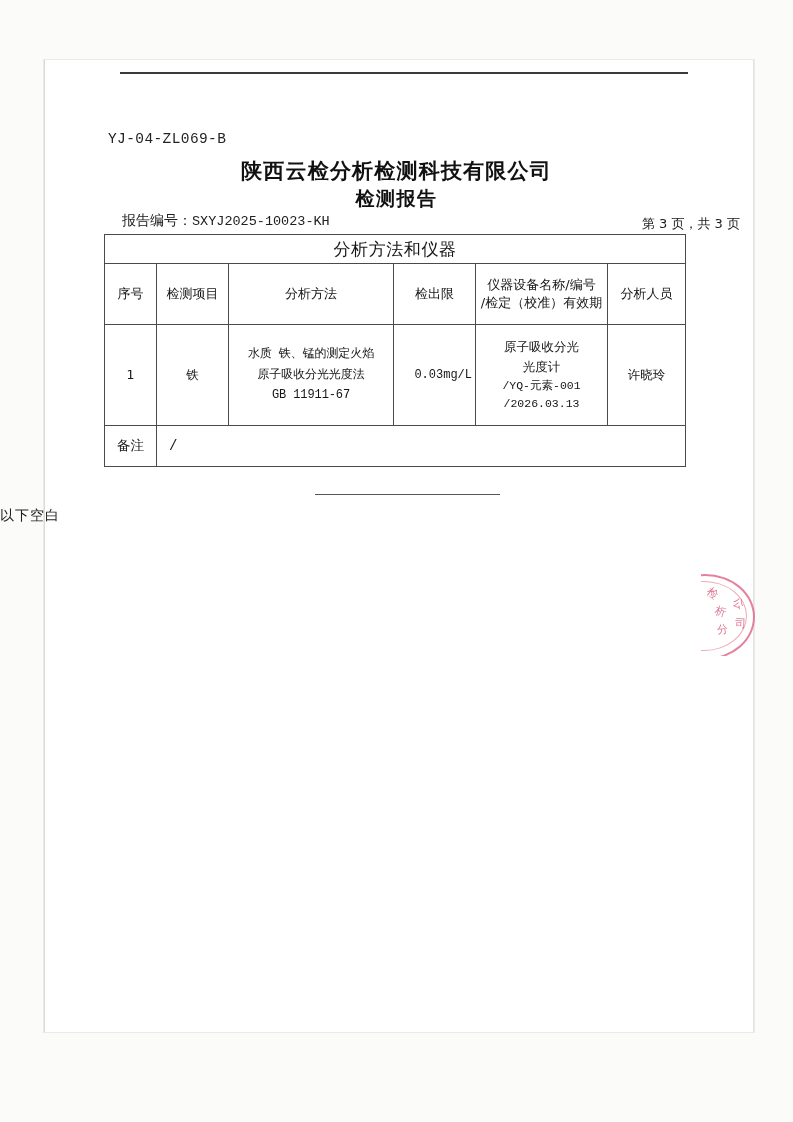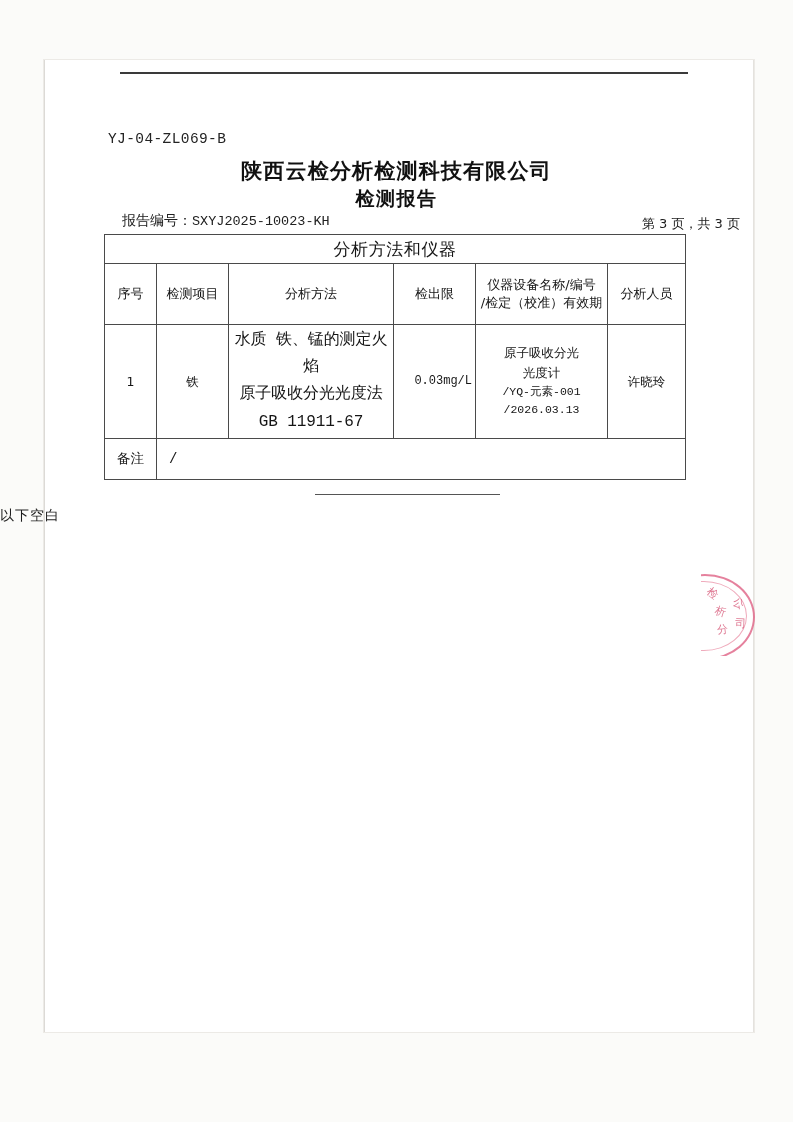--- a/index.html
+++ b/index.html
@@ -127,21 +127,21 @@
     font-size: 13px;
     line-height: 1.35;
   }
   .tbl .body td {
     height: 96px;
     font-size: 12.5px;
     line-height: 1.55;
   }
   .tbl .body .method {
     font-family: "Liberation Mono", monospace;
-    font-size: 16px;
+    font-size: 12px;
     line-height: 1.7;
     letter-spacing: -0.1px;
   }
   .tbl .body .limit {
     font-family: "Liberation Mono", monospace;
     font-size: 12px;
     text-align: right;
   }
   .tbl .body .instr {
     font-size: 12.5px;

